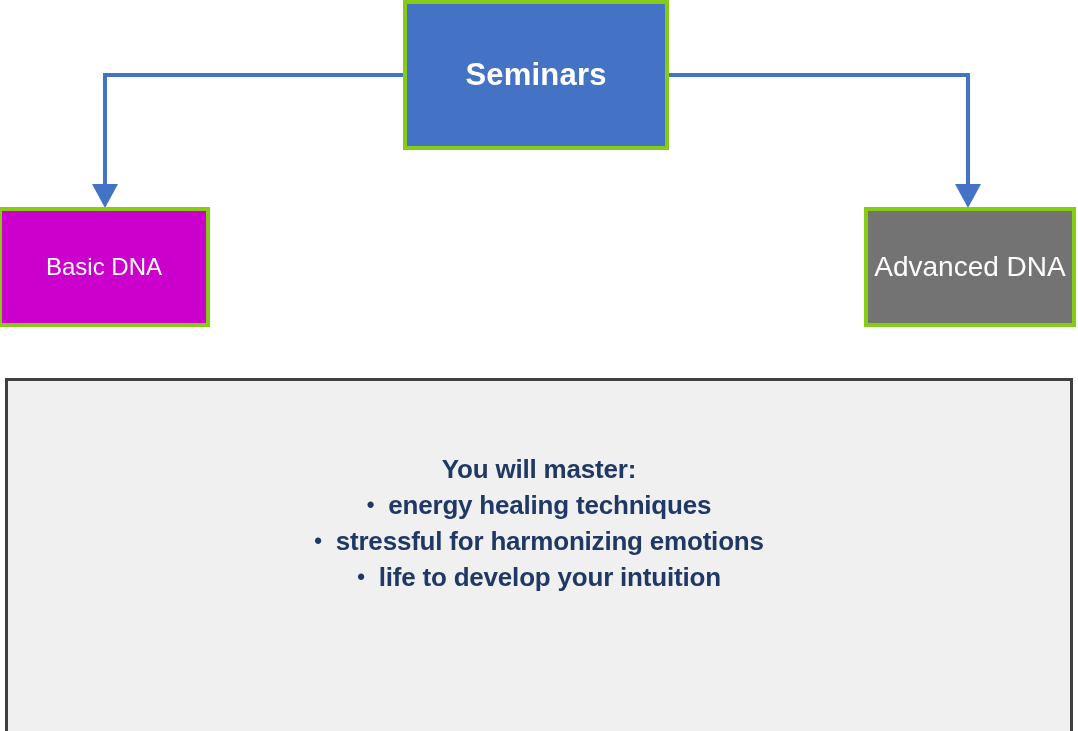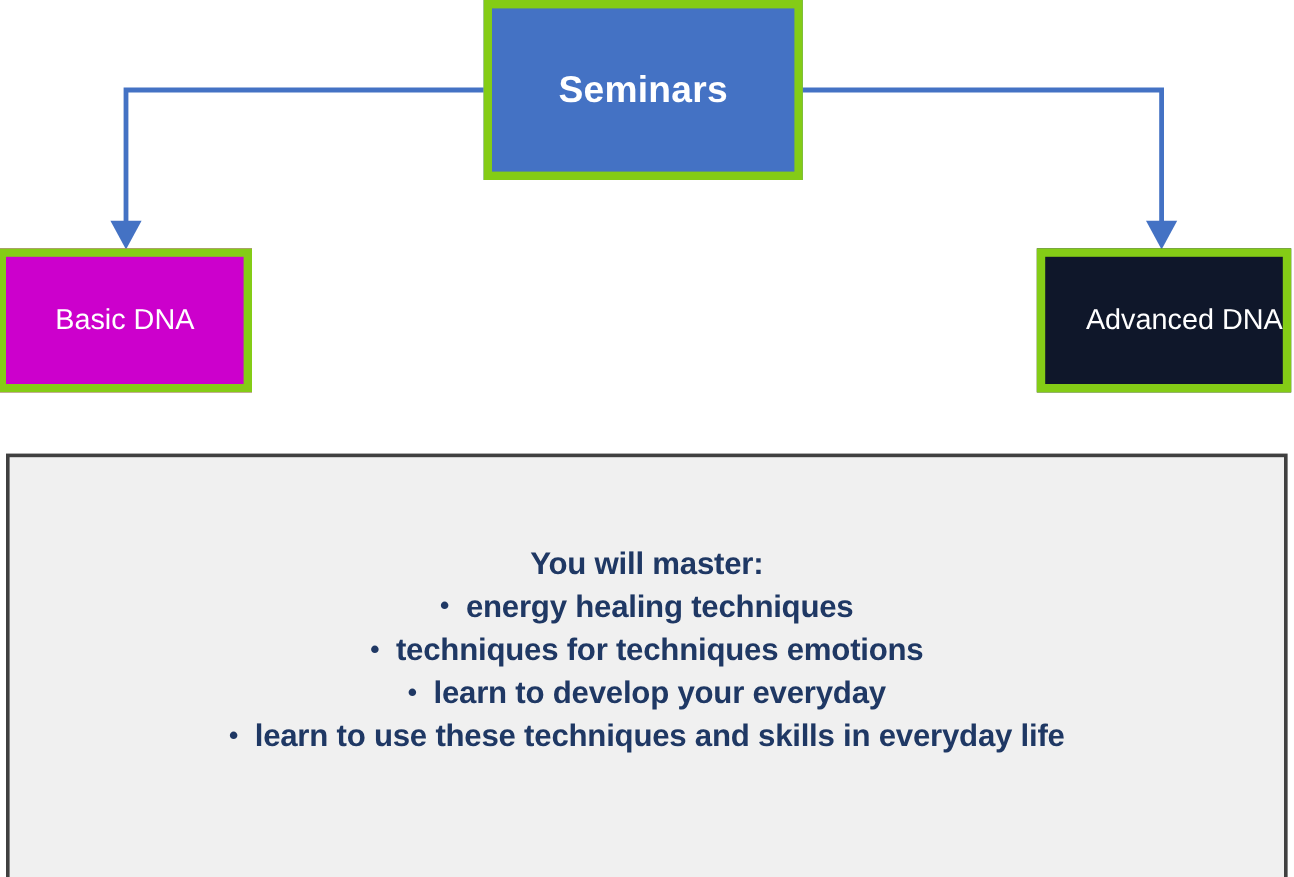--- a/index.html
+++ b/index.html
@@ -15,21 +15,21 @@
     width: 1078px;
     height: 731px;
     background: #ffffff;
     overflow: hidden;
   }
 
   
   .node {
     position: absolute;
     box-sizing: border-box;
-    border: 7px solid #84cc16;
+    border: 4px solid #84cc16;
     display: flex;
     align-items: center;
     justify-content: center;
     color: #ffffff;
     text-align: center;
     line-height: 1.15;
   }
   #node-seminars {
     left: 403px;
     top: 0px;
@@ -47,24 +47,23 @@
     height: 120px;
     background: #cc00cc;
     font-size: 24px;
     font-weight: normal;
   }
   #node-advanced {
     left: 864px;
     top: 207px;
     width: 212px;
     height: 120px;
-    background: #0f172a;
-    font-size: 24px;
+    background: #737373;
+    font-size: 28px;
     font-weight: normal;
-    justify-content: flex-end;
   }
 
   
   #connectors {
     position: absolute;
     left: 0;
     top: 0;
     width: 1078px;
     height: 731px;
     pointer-events: none;
@@ -135,20 +134,19 @@
 
   <div class="node" id="node-advanced">
     <span>Advanced DNA</span>
   </div>
 
   <div id="info-panel">
     <div id="panel-text">
       <div class="panel-heading">You will master:</div>
       <div id="bullet-list">
           <div class="bullet-line"><span class="bullet-dot">•</span><span>energy healing techniques</span></div>
-          <div class="bullet-line"><span class="bullet-dot">•</span><span>techniques for techniques emotions</span></div>
-          <div class="bullet-line"><span class="bullet-dot">•</span><span>learn to develop your everyday</span></div>
-          <div class="bullet-line"><span class="bullet-dot">•</span><span>learn to use these techniques and skills in everyday life</span></div>
+          <div class="bullet-line"><span class="bullet-dot">•</span><span>stressful for harmonizing emotions</span></div>
+          <div class="bullet-line"><span class="bullet-dot">•</span><span>life to develop your intuition</span></div>
         </div>
     </div>
   </div>
 
 </div>
 
 </body></html>

